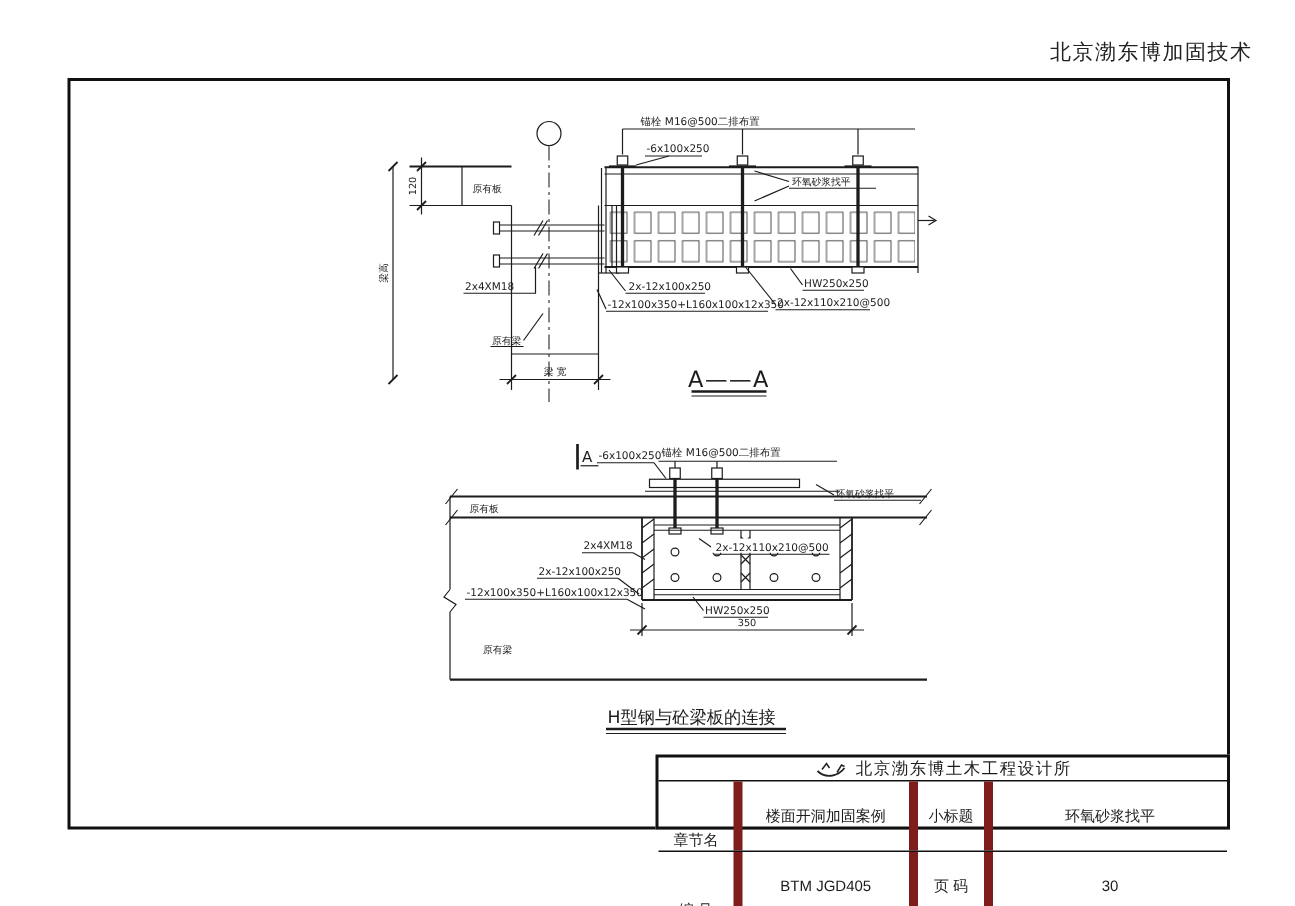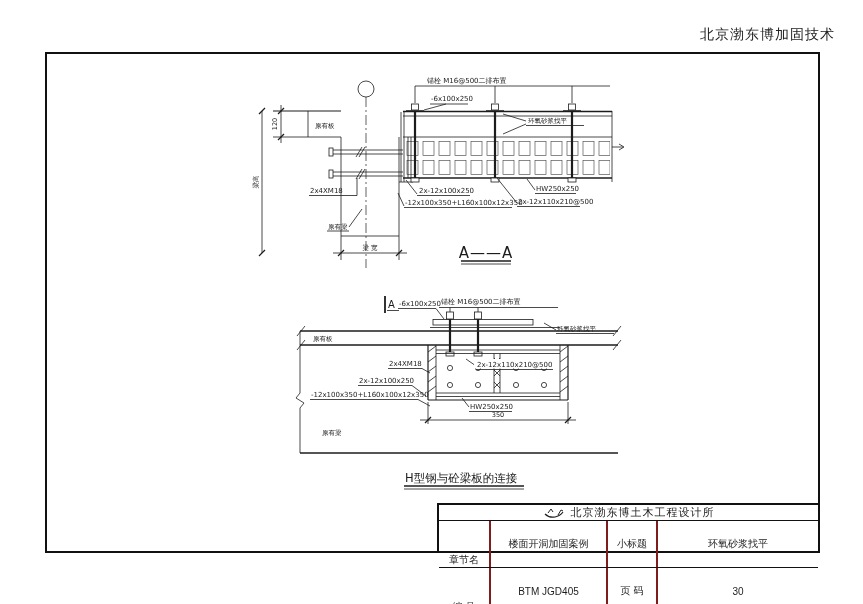--- a/index.html
+++ b/index.html
@@ -15,21 +15,21 @@
   .clbl{font-size:6.5px;}
   .dim{font-size:6.5px;}
   .sect{font-size:15px;letter-spacing:1px;}
   .btitle{font-size:11.5px;}
   
   .tblock{position:absolute;left:437px;top:503px;width:383px;height:50px;
           border:2px solid #111;box-sizing:border-box;display:flex;flex-direction:column;
           background:#fff;font-size:10px;}
   .trow{display:flex;flex:1;border-top:1px solid #111;box-sizing:border-box;}
   .trow:first-child{border-top:none;}
-  .tcell{display:flex;align-items:center;justify-content:center;border-left:2px solid #7f1d1d;
+  .tcell{display:flex;align-items:center;justify-content:center;border-left:6px solid #7f1d1d;
          box-sizing:border-box;white-space:nowrap;overflow:hidden;}
   .tcell:first-child{border-left:none;margin-top:32px;}
   .c1{width:50px;} .c2{width:117px;} .c3{width:50px;} .c4{flex:1;}
   .company{flex:1;display:flex;align-items:center;justify-content:center;gap:6px;
            font-size:11px;letter-spacing:1px;}
   .logo{width:22px;height:12px;flex:0 0 auto;}
 </style>
 </head>
 <body>
 

